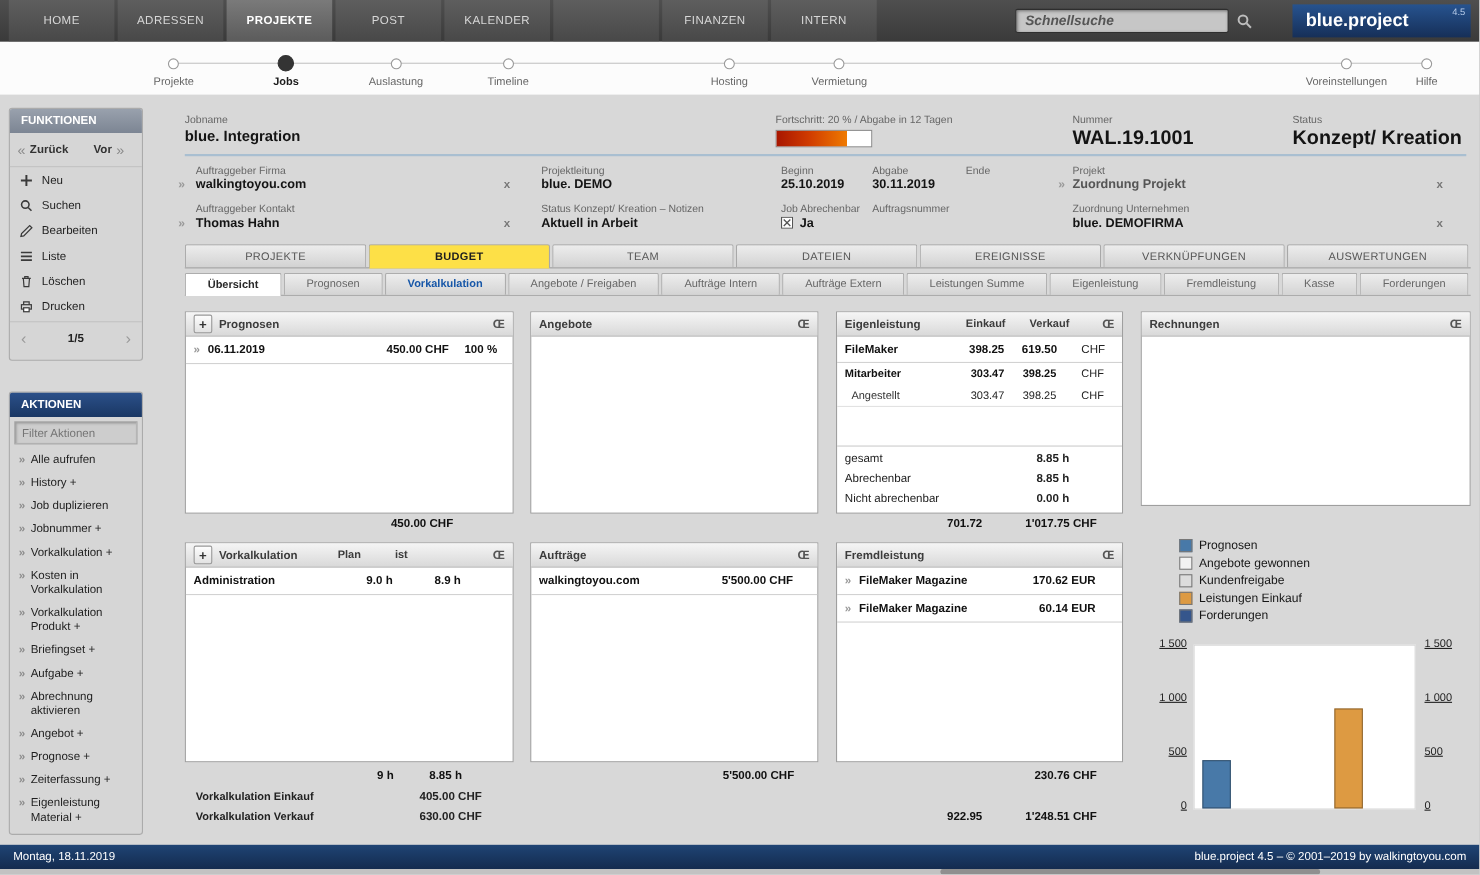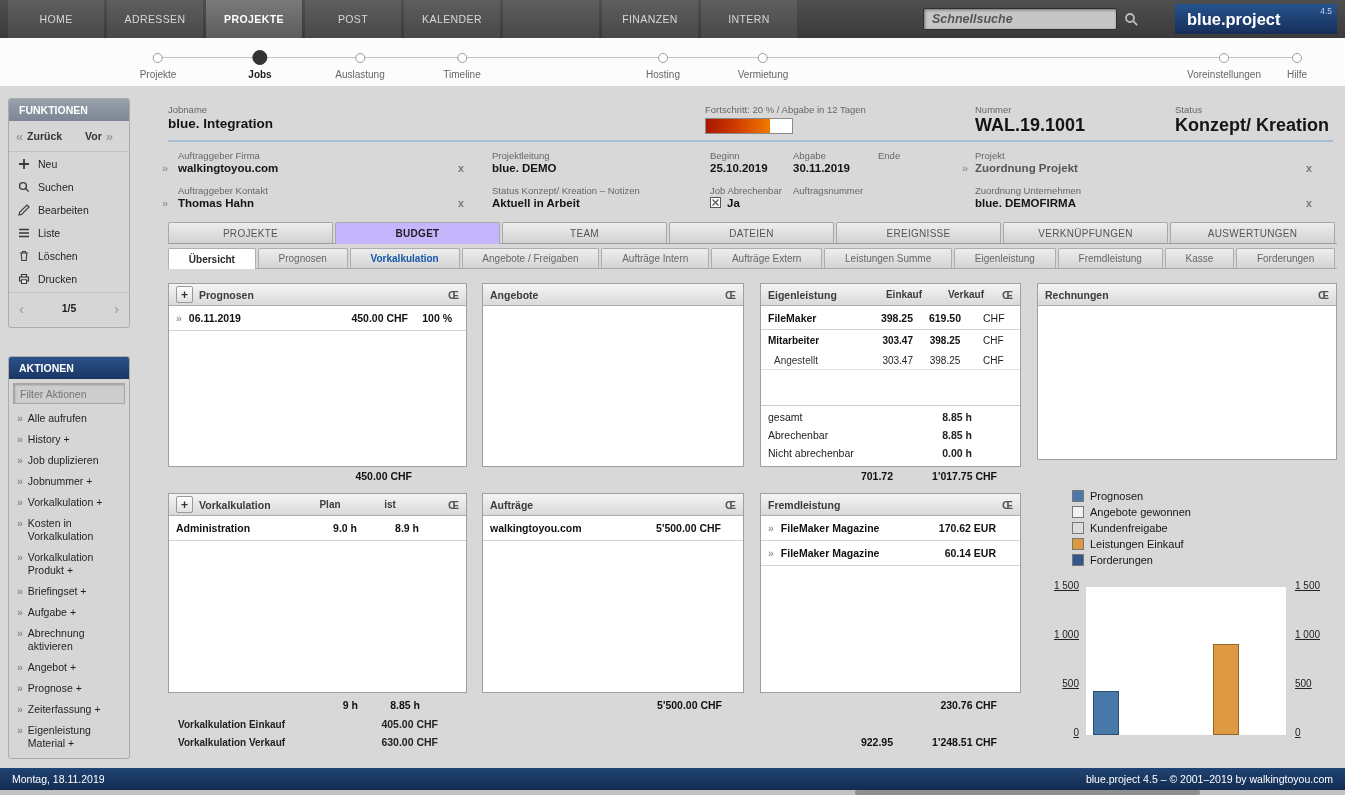--- a/index.html
+++ b/index.html
@@ -59,33 +59,33 @@
   .fx{position:absolute;color:#777;font-weight:bold;font-size:10.5px;cursor:pointer;}
   .divider{position:absolute;left:28px;right:4px;top:44px;height:2px;background:#a9bfd1;}
   .progress{position:absolute;left:565px;top:22px;width:86px;height:14px;border:1px solid #8a8a8a;background:#fff;}
   .progress .fill{height:100%;width:74%;background:linear-gradient(90deg,#a81600,#cf3a00 45%,#ef7a00);}
   .checkbox{position:absolute;display:flex;cursor:pointer;}
   
   .tabs-main{position:absolute;left:168px;top:222px;width:1169px;height:21px;display:flex;border-bottom:1px solid #9e9e9e;}
   .tab-m{flex:1;margin-right:2px;background:linear-gradient(#ededed,#d2d2d2);border:1px solid #a8a8a8;border-bottom:none;
          border-radius:2px 2px 0 0;font-size:10px;color:#555;letter-spacing:.3px;display:flex;align-items:center;
          justify-content:center;cursor:pointer;box-sizing:border-box;}
-  .tab-m.active{background:#c4b5fd;font-weight:bold;color:#1d1d1d;height:22px;margin-bottom:-1px;}
+  .tab-m.active{background:#fde047;font-weight:bold;color:#1d1d1d;height:22px;margin-bottom:-1px;}
   .tabs-sub{position:absolute;left:168px;top:248px;width:1169px;height:20px;display:flex;border-bottom:1px solid #a8a8a8;}
   .tab-s{flex:1 1 auto;margin-right:2px;padding:0 8px;background:linear-gradient(#ededed,#d4d4d4);border:1px solid #adadad;
          border-bottom:none;border-radius:2px 2px 0 0;font-size:10px;color:#666;display:flex;align-items:center;
          justify-content:center;white-space:nowrap;cursor:pointer;box-sizing:border-box;}
   .tab-s.active{background:#fff;font-weight:bold;color:#2a2a2a;height:21px;margin-bottom:-1px;}
   .tab-s.highlight{color:#1757a8;font-weight:bold;}
   
   .panel{position:absolute;background:#fff;border:1px solid #9f9f9f;box-sizing:border-box;}
   .p-header{height:21px;background:linear-gradient(#f5f5f5,#d9d9d9);border-bottom:1px solid #aeaeae;display:flex;
             align-items:center;padding:0 7px;gap:6px;font-size:10.5px;font-weight:bold;color:#3c3c3c;}
   .p-title{flex:1;}
-  .p-col{text-align:center;font-size:10px;}
+  .p-col{text-align:left;font-size:10px;}
   .p-plus{width:15px;height:15px;border:1px solid #999;border-radius:2px;background:linear-gradient(#fdfdfd,#e2e2e2);
           display:flex;align-items:center;justify-content:center;font-size:12px;color:#333;cursor:pointer;line-height:1;flex:0 0 15px;}
   .p-menu{margin-left:auto;color:#555;font-size:11px;cursor:pointer;}
   .p-row{display:flex;align-items:center;height:24px;border-bottom:1px solid #d2d2d2;font-size:10.5px;padding:0 7px;cursor:pointer;}
   .row-arrow{color:#999;font-weight:bold;margin-right:7px;}
   .row-label{font-weight:bold;color:#111;flex:1;white-space:nowrap;overflow:hidden;}
   .amt{text-align:right;font-weight:bold;color:#111;}
   .panel-total{position:absolute;font-size:10.5px;font-weight:bold;color:#111;text-align:right;box-sizing:border-box;}
   .tot-flex{display:flex;}
   .tot-flex .c1{flex:1;text-align:right;}

